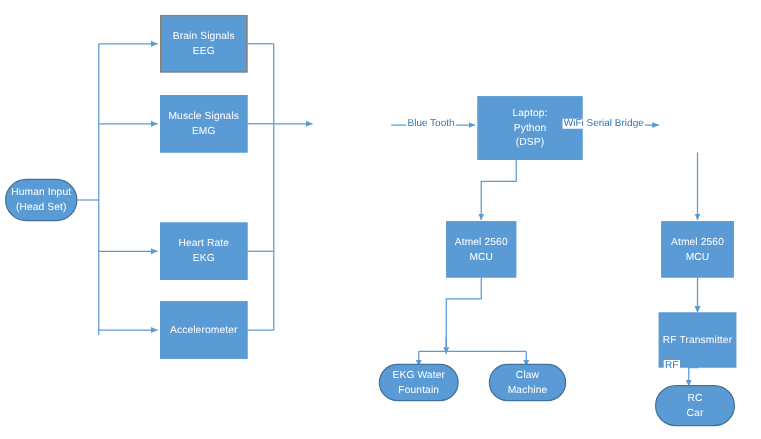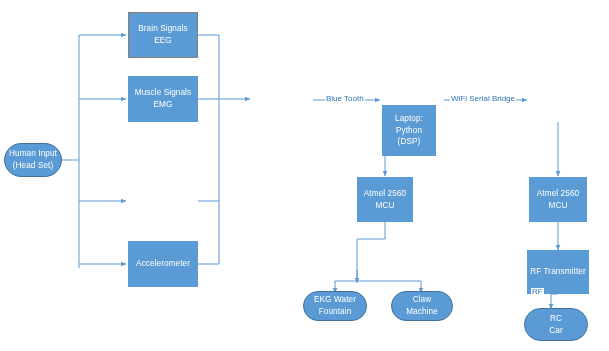--- a/index.html
+++ b/index.html
@@ -117,29 +117,32 @@
   </div>
 
   <div class="node rect selected" style="left:128px; top:12px;  width:70px; height:46px;">
     <span class="txt"><span>Brain Signals</span><br><span>EEG</span></span>
   </div>
 
   <div class="node rect" style="left:128px; top:76px; width:70px; height:46px;">
     <span class="txt"><span>Muscle Signals</span><br><span>EMG</span></span>
   </div>
 
+  <div class="node rect" style="left:128px; top:178px; width:70px; height:46px;">
+    <span class="txt"><span>Heart Rate</span><br><span>EKG</span></span>
+  </div>
 
   <div class="node rect" style="left:128px; top:241px; width:70px; height:46px;">
     <span class="txt">Accelerometer</span>
   </div>
 
 
   <div class="edge-label" style="left:325px; top:95px;">Blue Tooth</div>
 
-  <div class="node rect" style="left:382px; top:77px; width:54px; height:51px;margin-top:28px;">
+  <div class="node rect" style="left:382px; top:77px; width:84px; height:51px;">
     <span class="txt"><span>Laptop:</span><br><span>Python</span><br><span>(DSP)</span></span>
   </div>
 
   <div class="edge-label" style="left:450px; top:95px;">WiFi Serial Bridge</div>
 
 
   <div class="node rect" style="left:357px; top:177px; width:56px; height:45px;">
     <span class="txt"><span>Atmel 2560</span><br><span>MCU</span></span>
   </div>
 

